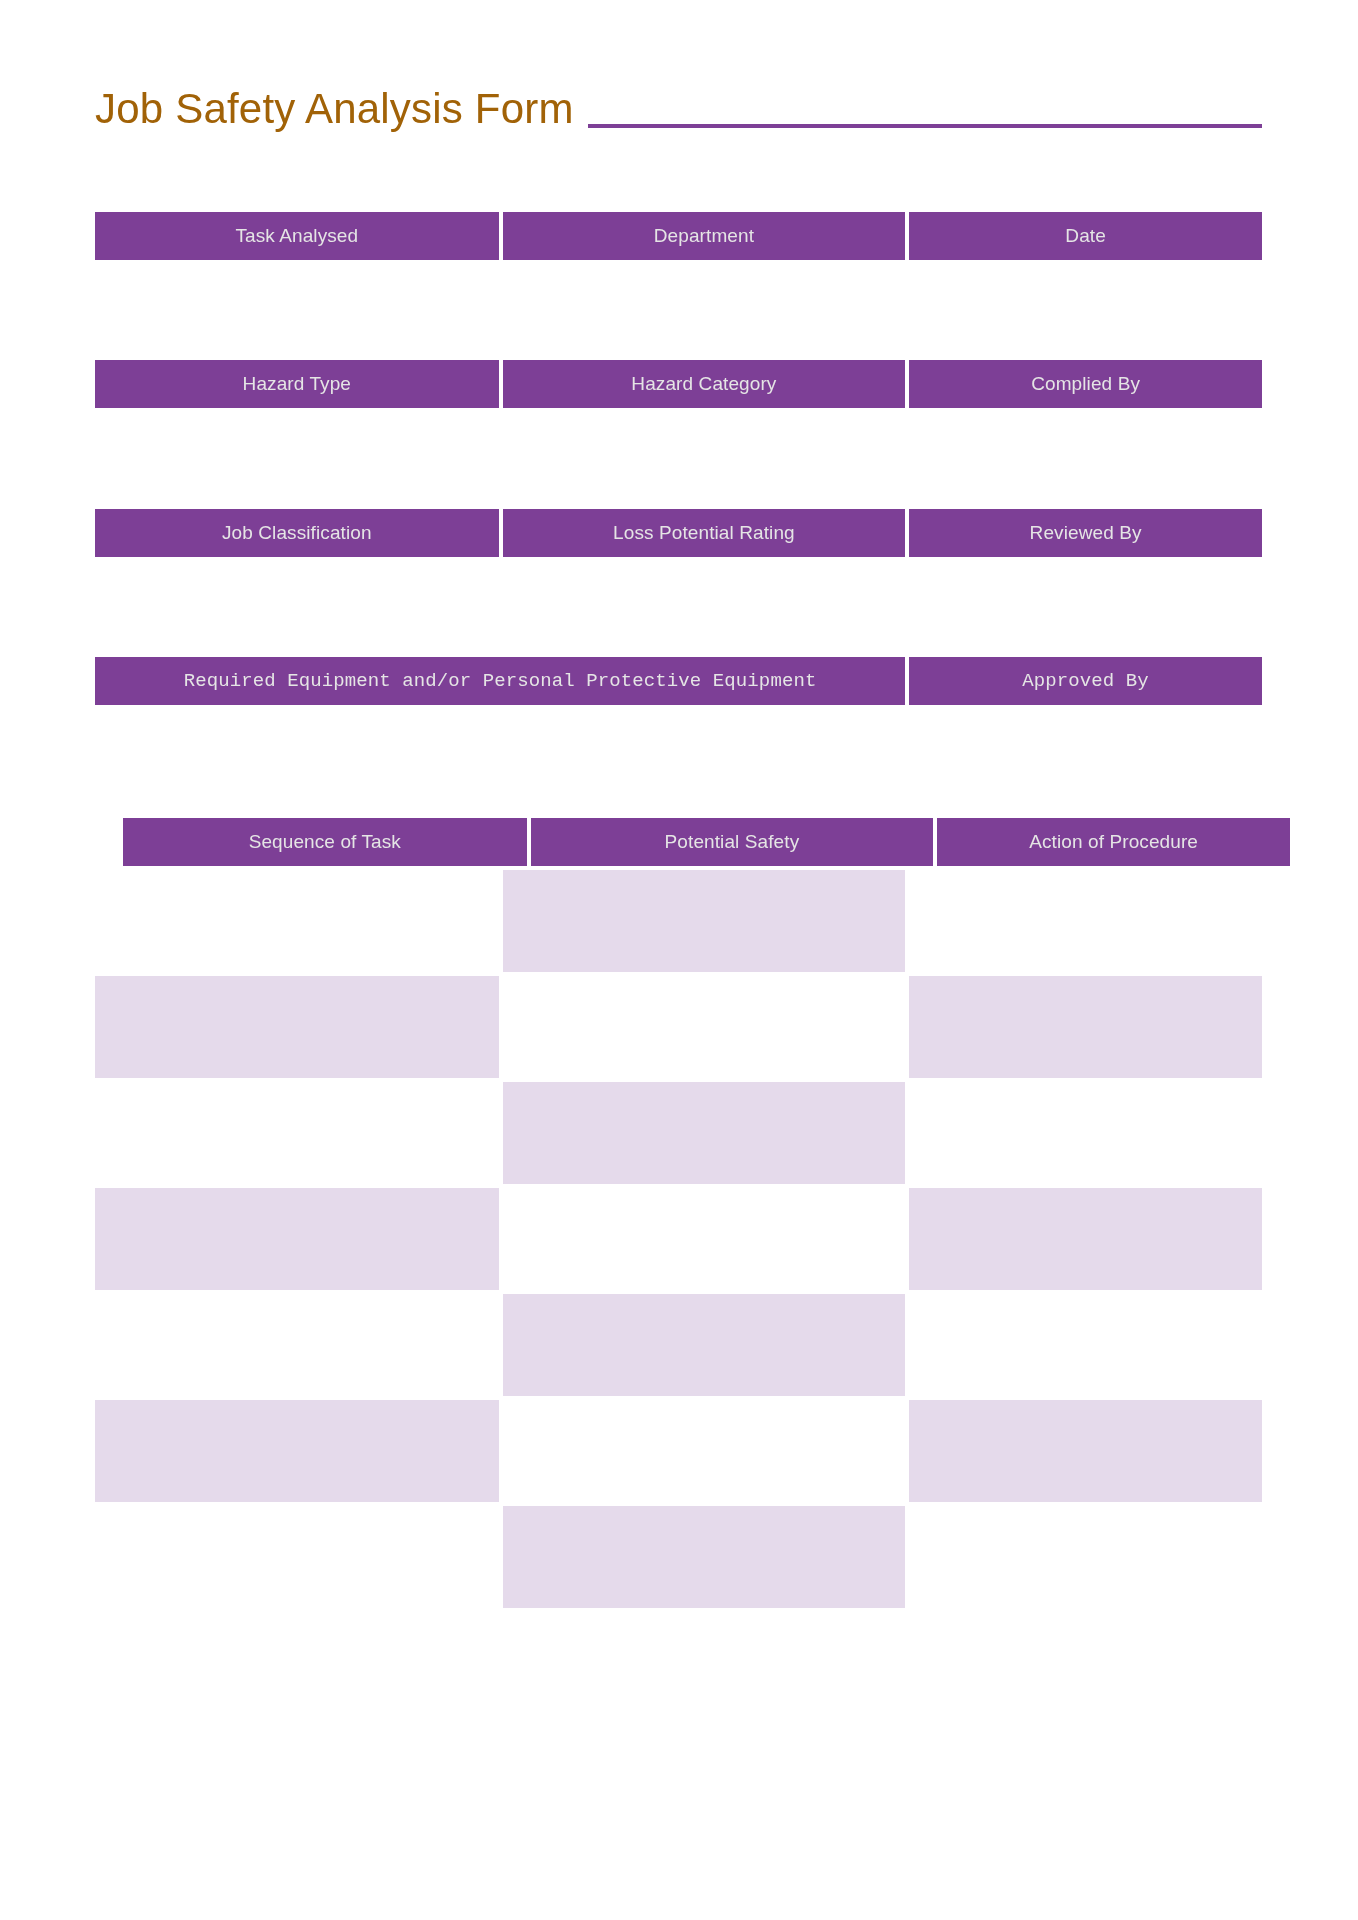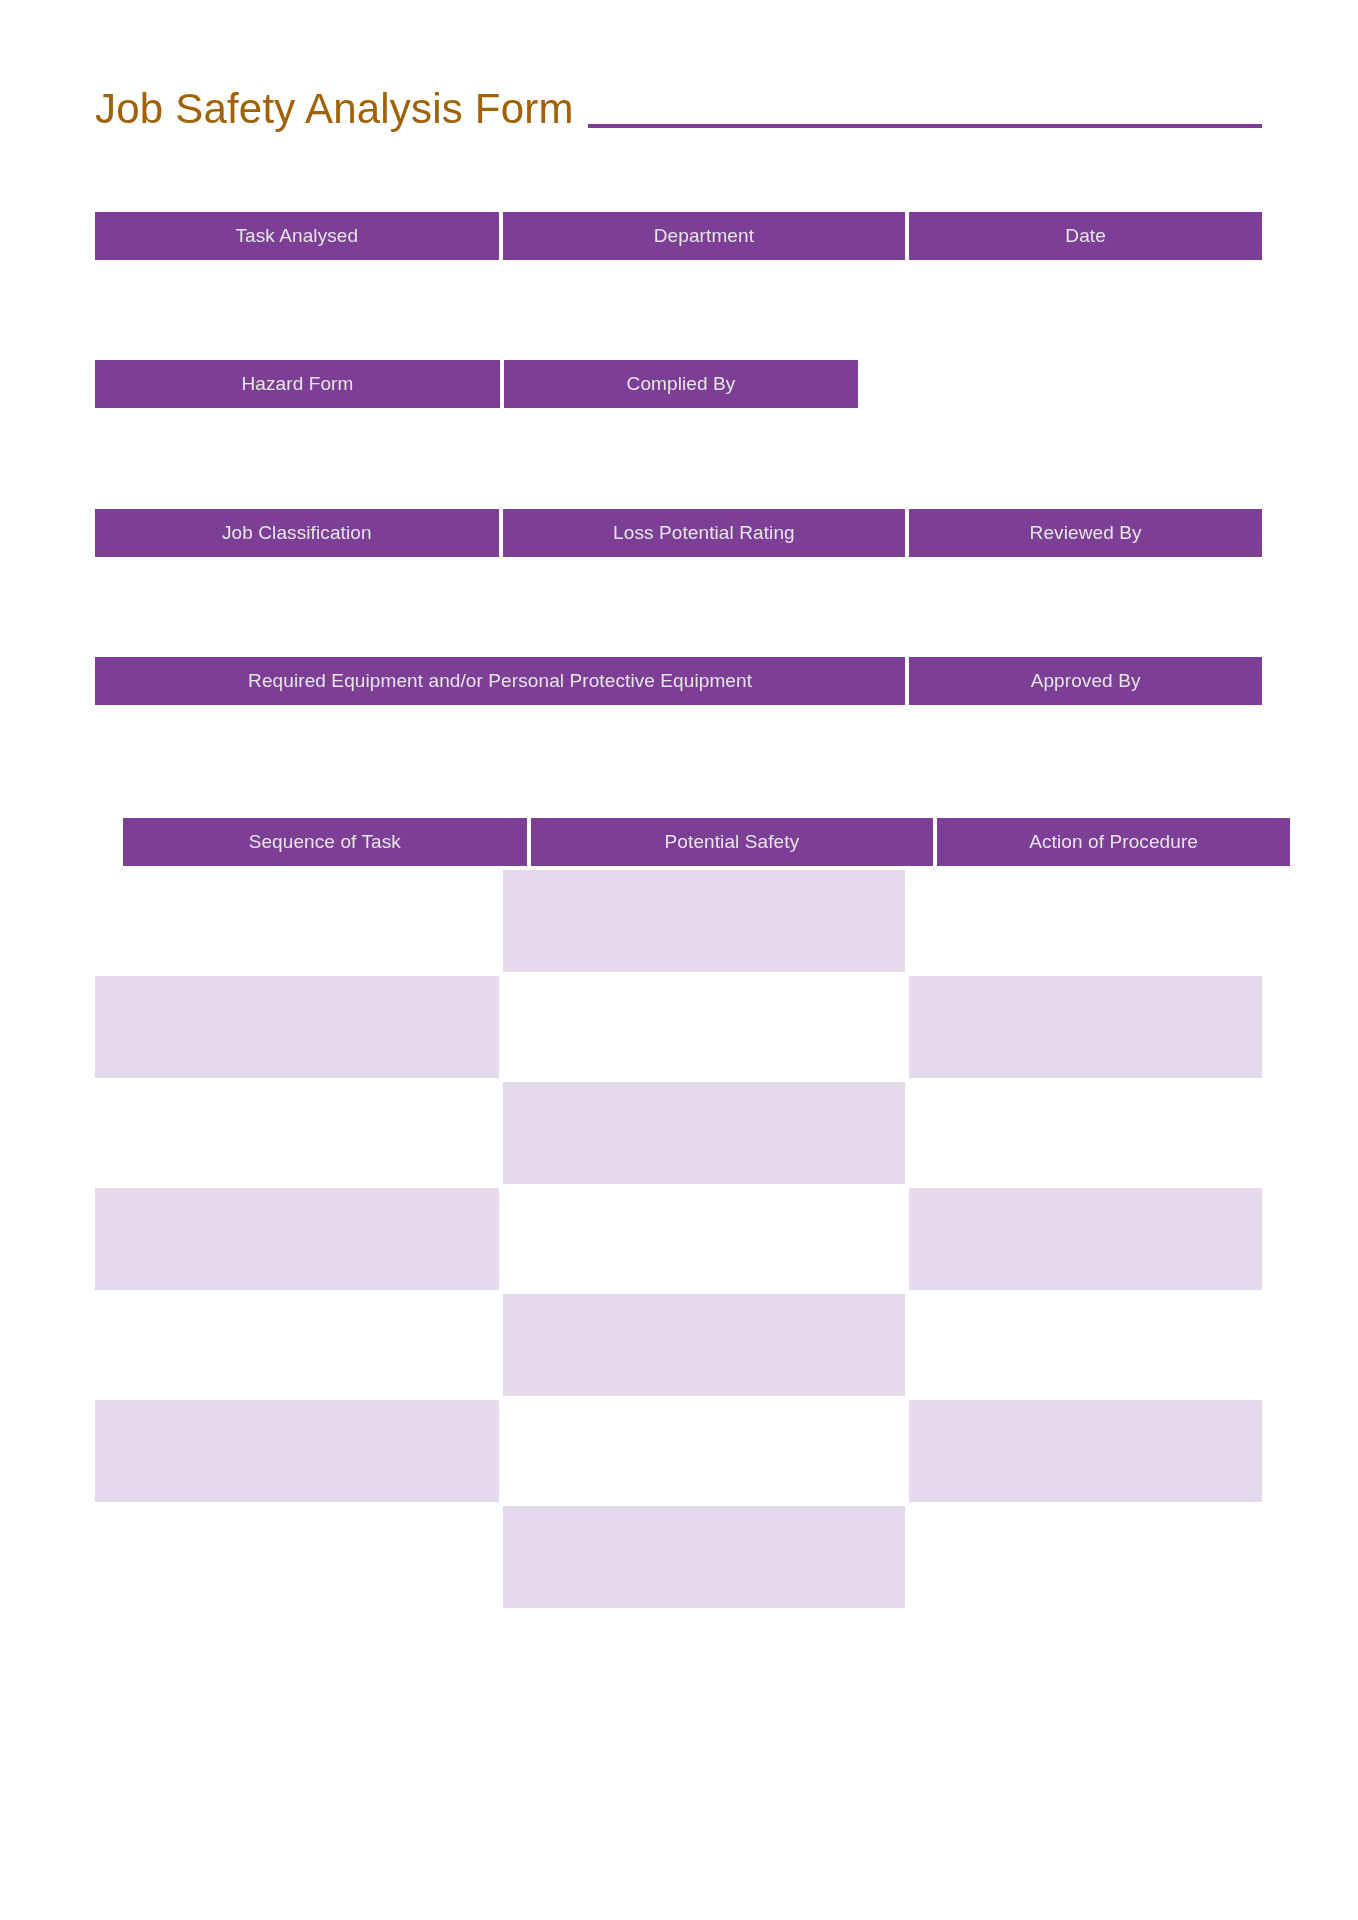--- a/index.html
+++ b/index.html
@@ -74,21 +74,21 @@
   }
   
   .c1 { width: 405px; }
   .c2 { width: 404px; }
   .c3 { width: 354px; }
   .c12 { width: 813px; }   
 
   .band-r1 { top: 212px; }
   .band-r2 { top: 360px; }
   .band-r3 { top: 509px; }
-  .band-r4 { top: 657px; }
+  .band-r4 { top: 657px; font-family: Liberation Mono, monospace; }
   .band-r5 { top: 818px; margin-left: 28px; }
 
   
   .grid {
     position: absolute;
     left: 95px;
     top: 870px;
     width: 1167px;
     display: flex;
     flex-direction: column;
@@ -115,21 +115,22 @@
     <div class="title-rule"></div>
   </div>
 
   <div class="band band-r1">
     <div class="band-cell c1">Task Analysed</div>
     <div class="band-cell c2">Department</div>
     <div class="band-cell c3">Date</div>
   </div>
 
   <div class="band band-r2">
-    <div class="band-cell c1">Hazard Form</div>
+    <div class="band-cell c1">Hazard Type</div>
+    <div class="band-cell c2">Hazard Category</div>
     <div class="band-cell c3">Complied By</div>
   </div>
 
   <div class="band band-r3">
     <div class="band-cell c1">Job Classification</div>
     <div class="band-cell c2">Loss Potential Rating</div>
     <div class="band-cell c3">Reviewed By</div>
   </div>
 
   <div class="band band-r4">

